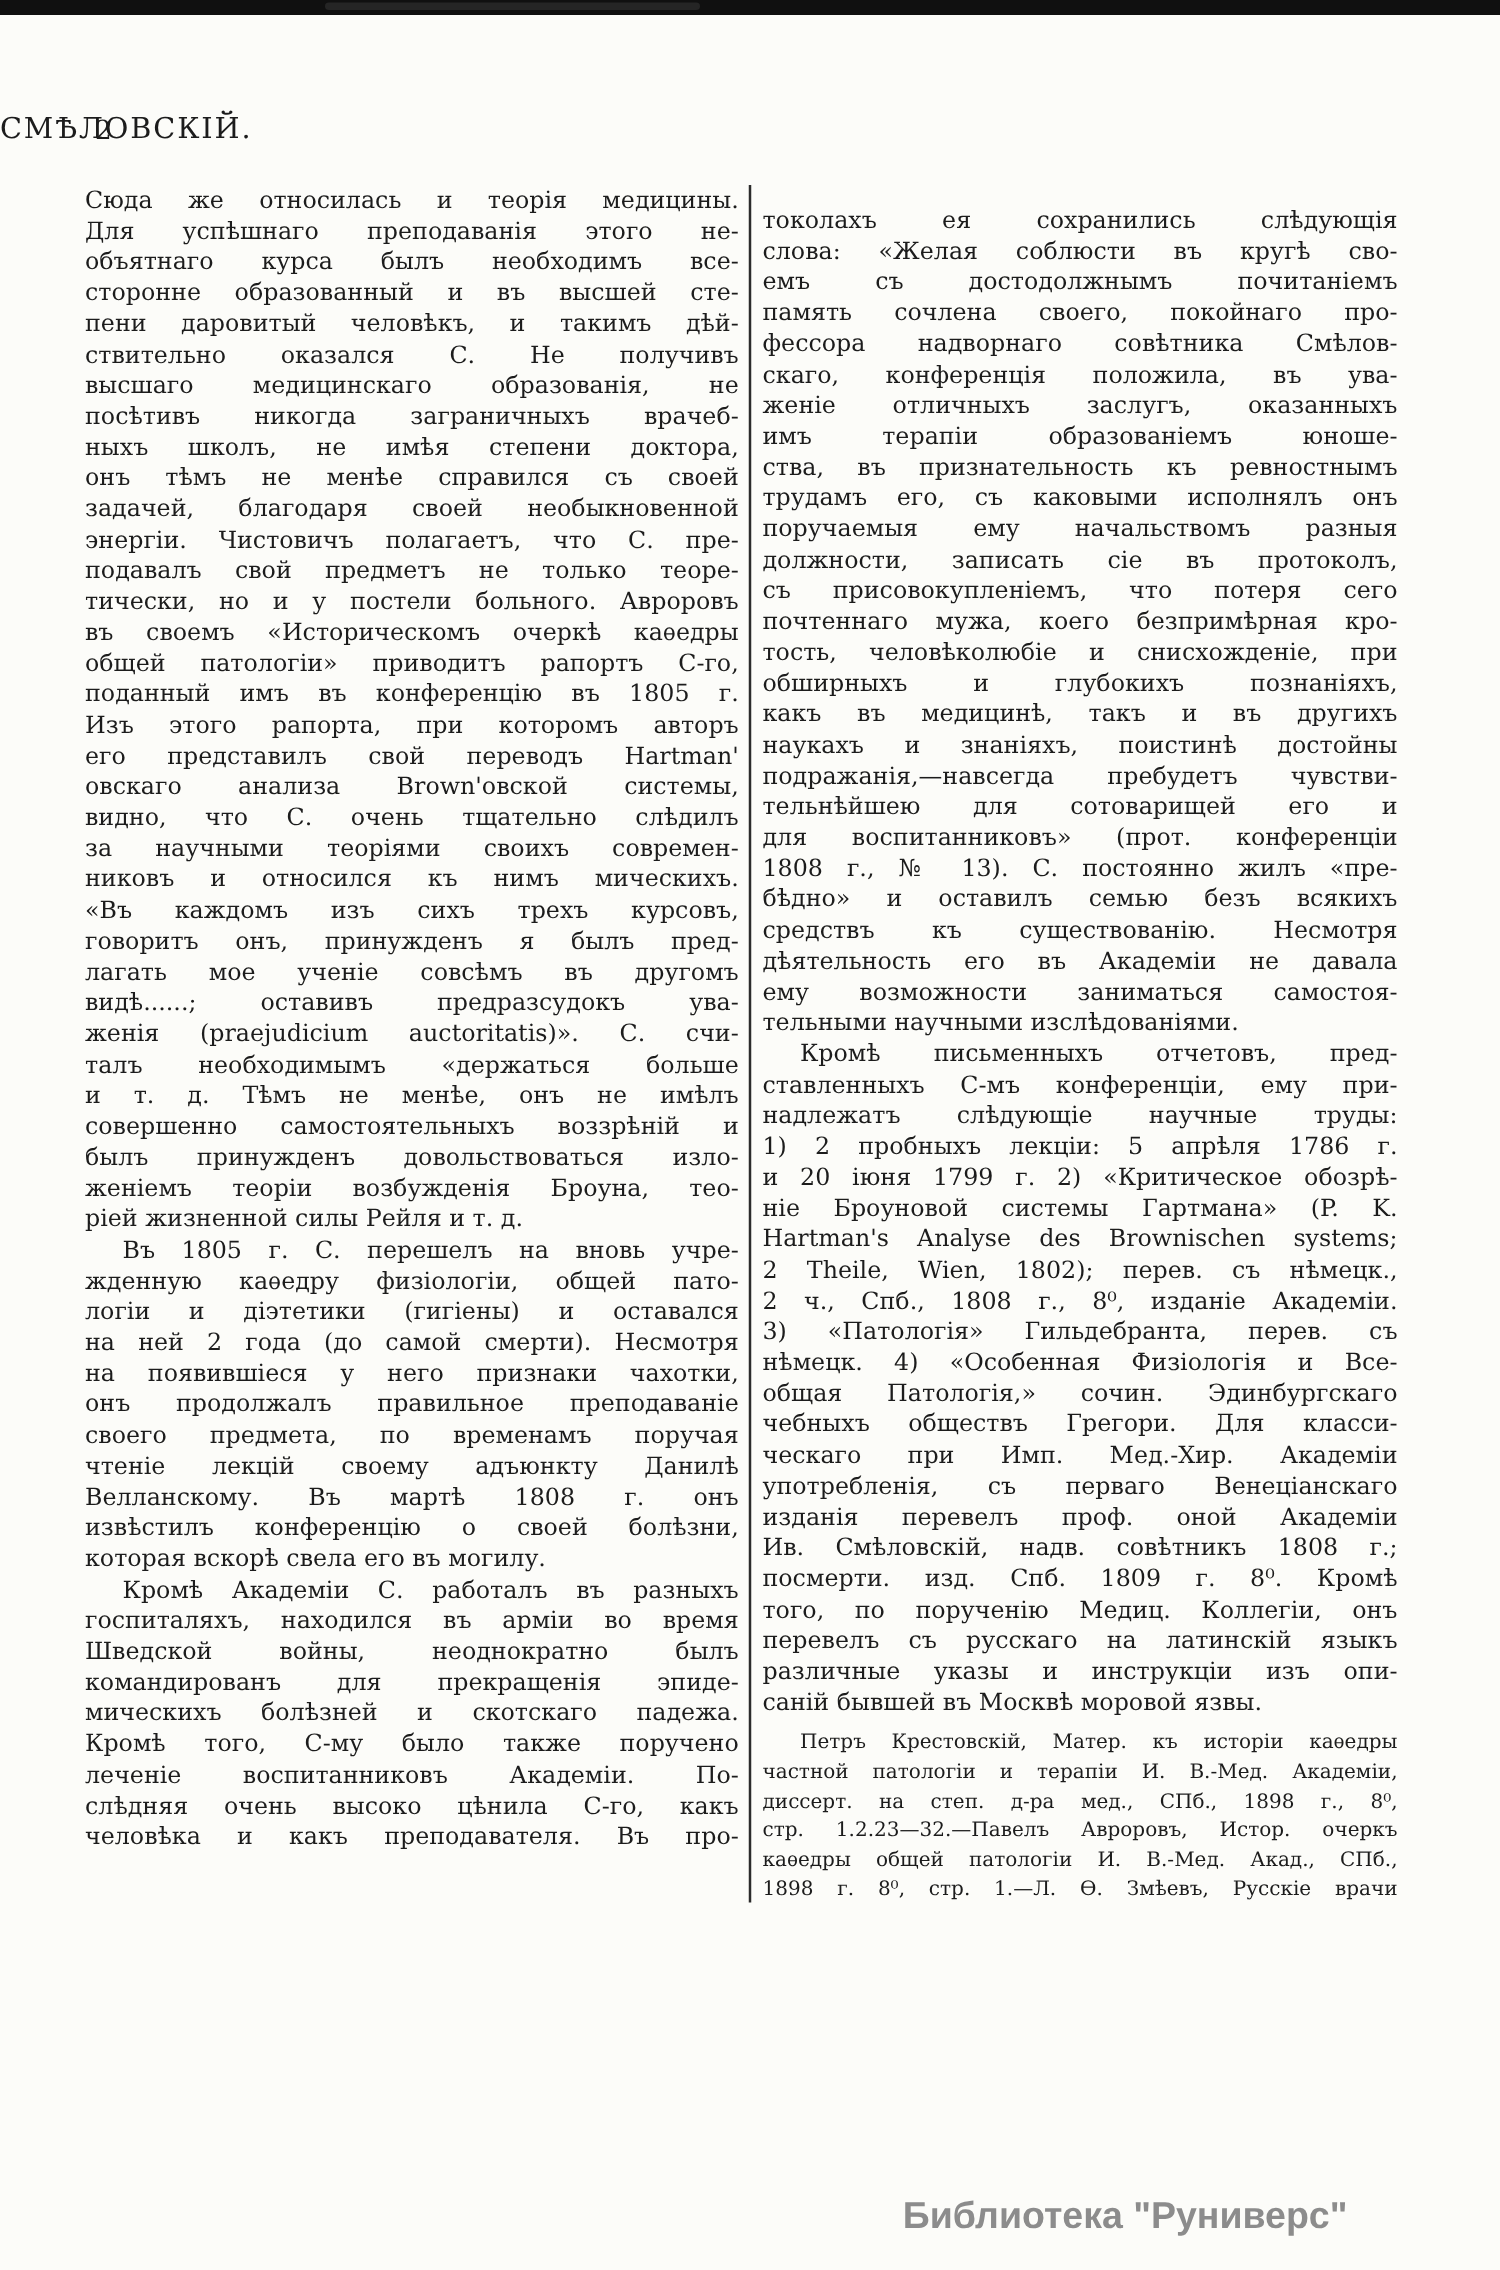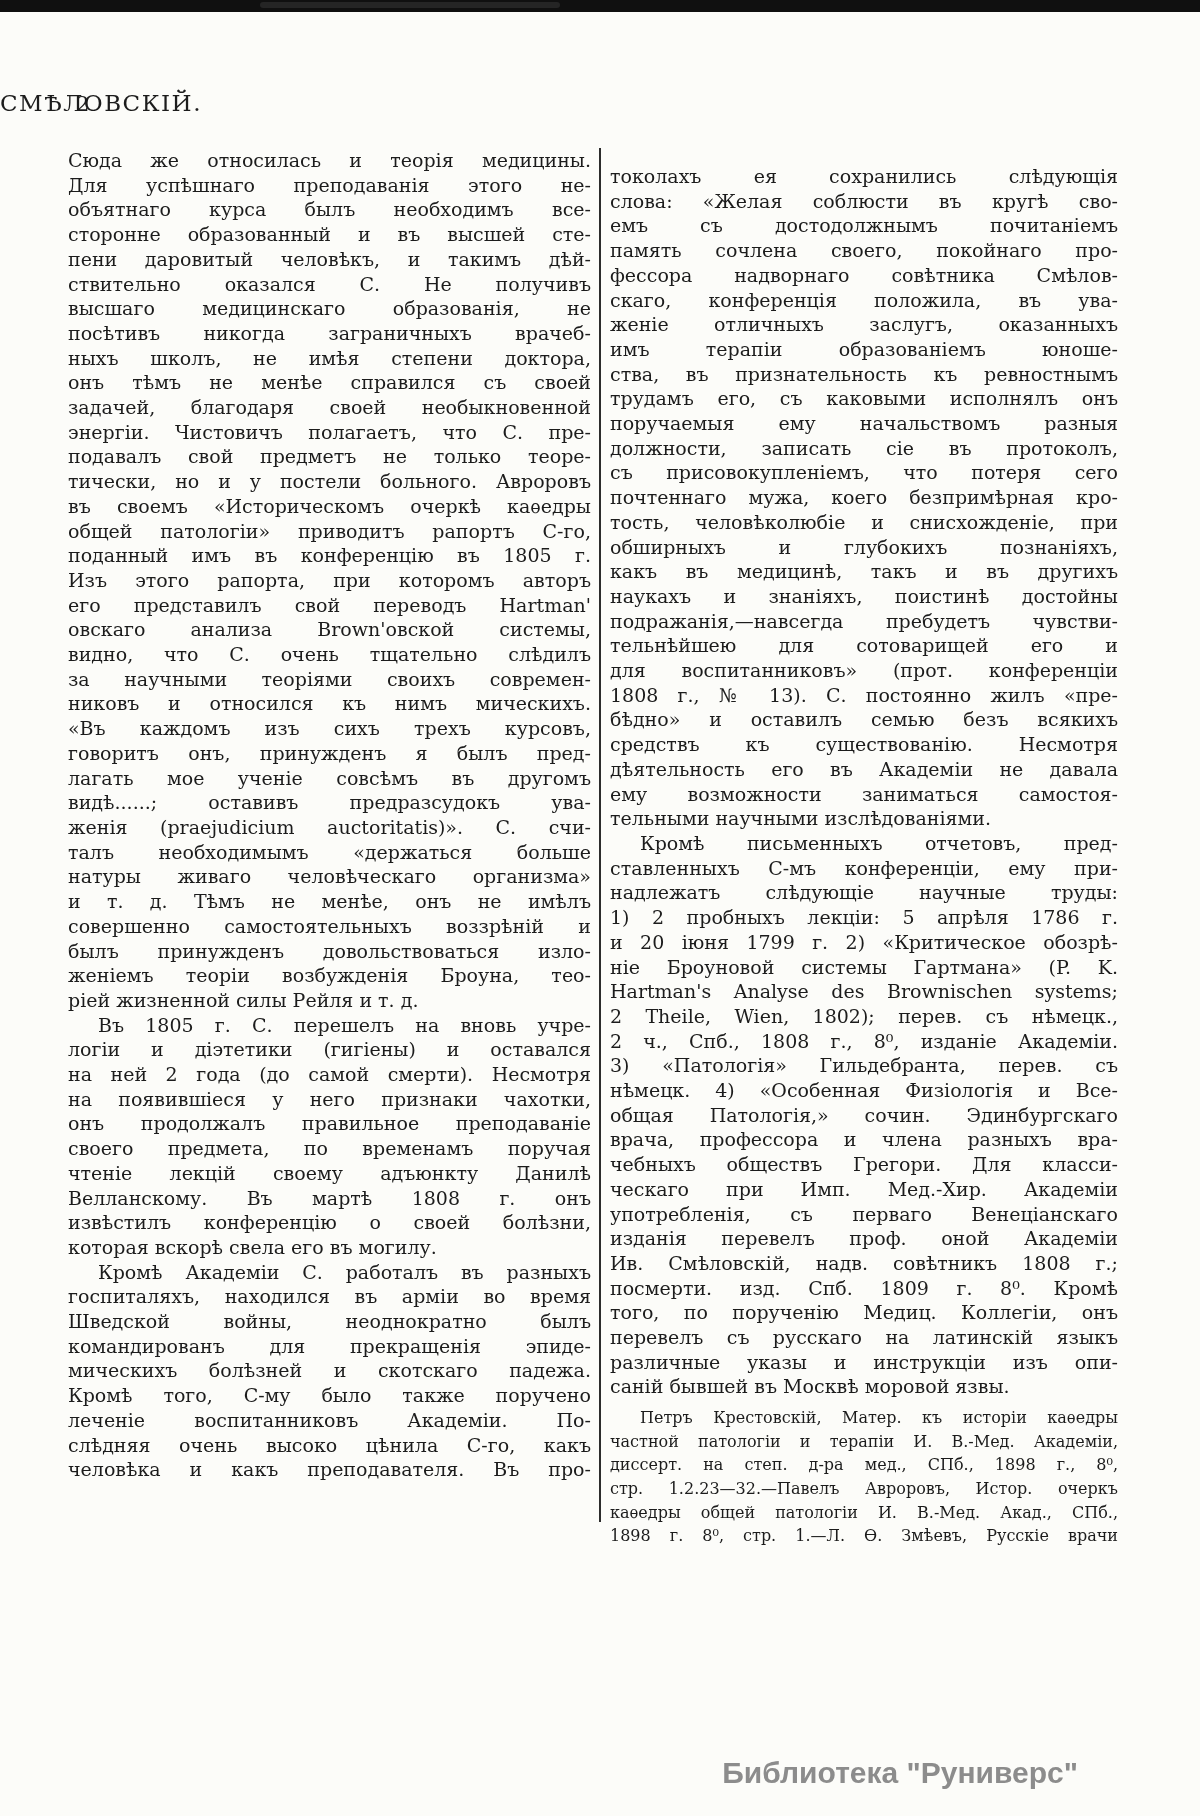--- a/index.html
+++ b/index.html
@@ -96,27 +96,27 @@
       <div class="line">овскаго анализа Brown'овской системы,</div>
       <div class="line">видно, что С. очень тщательно слѣдилъ</div>
       <div class="line">за научными теоріями своихъ современ-</div>
       <div class="line">никовъ и относился къ нимъ мическихъ.</div>
       <div class="line">«Въ каждомъ изъ сихъ трехъ курсовъ,</div>
       <div class="line">говоритъ онъ, принужденъ я былъ пред-</div>
       <div class="line">лагать мое ученіе совсѣмъ въ другомъ</div>
       <div class="line">видѣ......; оставивъ предразсудокъ ува-</div>
       <div class="line">женія (praejudicium auctoritatis)». С. счи-</div>
       <div class="line">талъ необходимымъ «держаться больше</div>
-      <div class="line">натуры живаго человѣческаго организма»</div>
       <div class="line">и т. д. Тѣмъ не менѣе, онъ не имѣлъ</div>
       <div class="line">совершенно самостоятельныхъ воззрѣній и</div>
       <div class="line">былъ принужденъ довольствоваться изло-</div>
       <div class="line">женіемъ теоріи возбужденія Броуна, тео-</div>
       <div class="line end">ріей жизненной силы Рейля и т. д.</div>
       <div class="line indent">Въ 1805 г. С. перешелъ на вновь учре-</div>
+      <div class="line">жденную каѳедру физіологіи, общей пато-</div>
       <div class="line">логіи и діэтетики (гигіены) и оставался</div>
       <div class="line">на ней 2 года (до самой смерти). Несмотря</div>
       <div class="line">на появившіеся у него признаки чахотки,</div>
       <div class="line">онъ продолжалъ правильное преподаваніе</div>
       <div class="line">своего предмета, по временамъ поручая</div>
       <div class="line">чтеніе лекцій своему адъюнкту Данилѣ</div>
       <div class="line">Велланскому. Въ мартѣ 1808 г. онъ</div>
       <div class="line">извѣстилъ конференцію о своей болѣзни,</div>
       <div class="line end">которая вскорѣ свела его въ могилу.</div>
       <div class="line indent">Кромѣ Академіи С. работалъ въ разныхъ</div>
@@ -164,21 +164,20 @@
         <div class="line">надлежатъ слѣдующіе научные труды:</div>
         <div class="line">1) 2 пробныхъ лекціи: 5 апрѣля 1786 г.</div>
         <div class="line">и 20 іюня 1799 г. 2) «Критическое обозрѣ-</div>
         <div class="line">ніе Броуновой системы Гартмана» (P. K.</div>
         <div class="line">Hartman's Analyse des Brownischen systems;</div>
         <div class="line">2 Theile, Wien, 1802); перев. съ нѣмецк.,</div>
         <div class="line">2 ч., Спб., 1808 г., 8⁰, изданіе Академіи.</div>
         <div class="line">3) «Патологія» Гильдебранта, перев. съ</div>
         <div class="line">нѣмецк. 4) «Особенная Физіологія и Все-</div>
         <div class="line">общая Патологія,» сочин. Эдинбургскаго</div>
-        <div class="line">врача, профессора и члена разныхъ вра-</div>
         <div class="line">чебныхъ обществъ Грегори. Для класси-</div>
         <div class="line">ческаго при Имп. Мед.-Хир. Академіи</div>
         <div class="line">употребленія, съ перваго Венеціанскаго</div>
         <div class="line">изданія перевелъ проф. оной Академіи</div>
         <div class="line">Ив. Смѣловскій, надв. совѣтникъ 1808 г.;</div>
         <div class="line">посмерти. изд. Спб. 1809 г. 8⁰. Кромѣ</div>
         <div class="line">того, по порученію Медиц. Коллегіи, онъ</div>
         <div class="line">перевелъ съ русскаго на латинскій языкъ</div>
         <div class="line">различные указы и инструкціи изъ опи-</div>
         <div class="line end">саній бывшей въ Москвѣ моровой язвы.</div>

